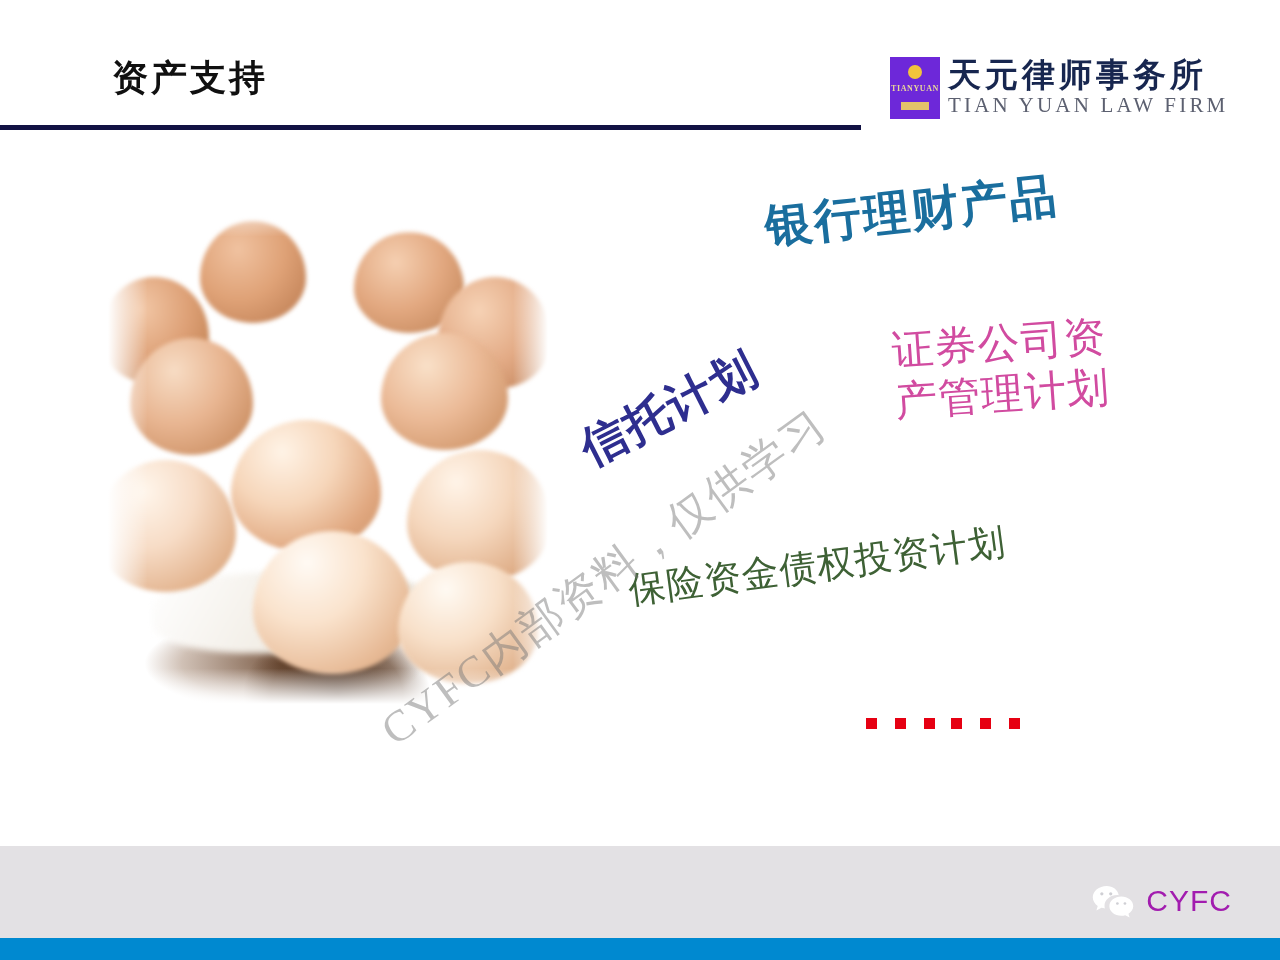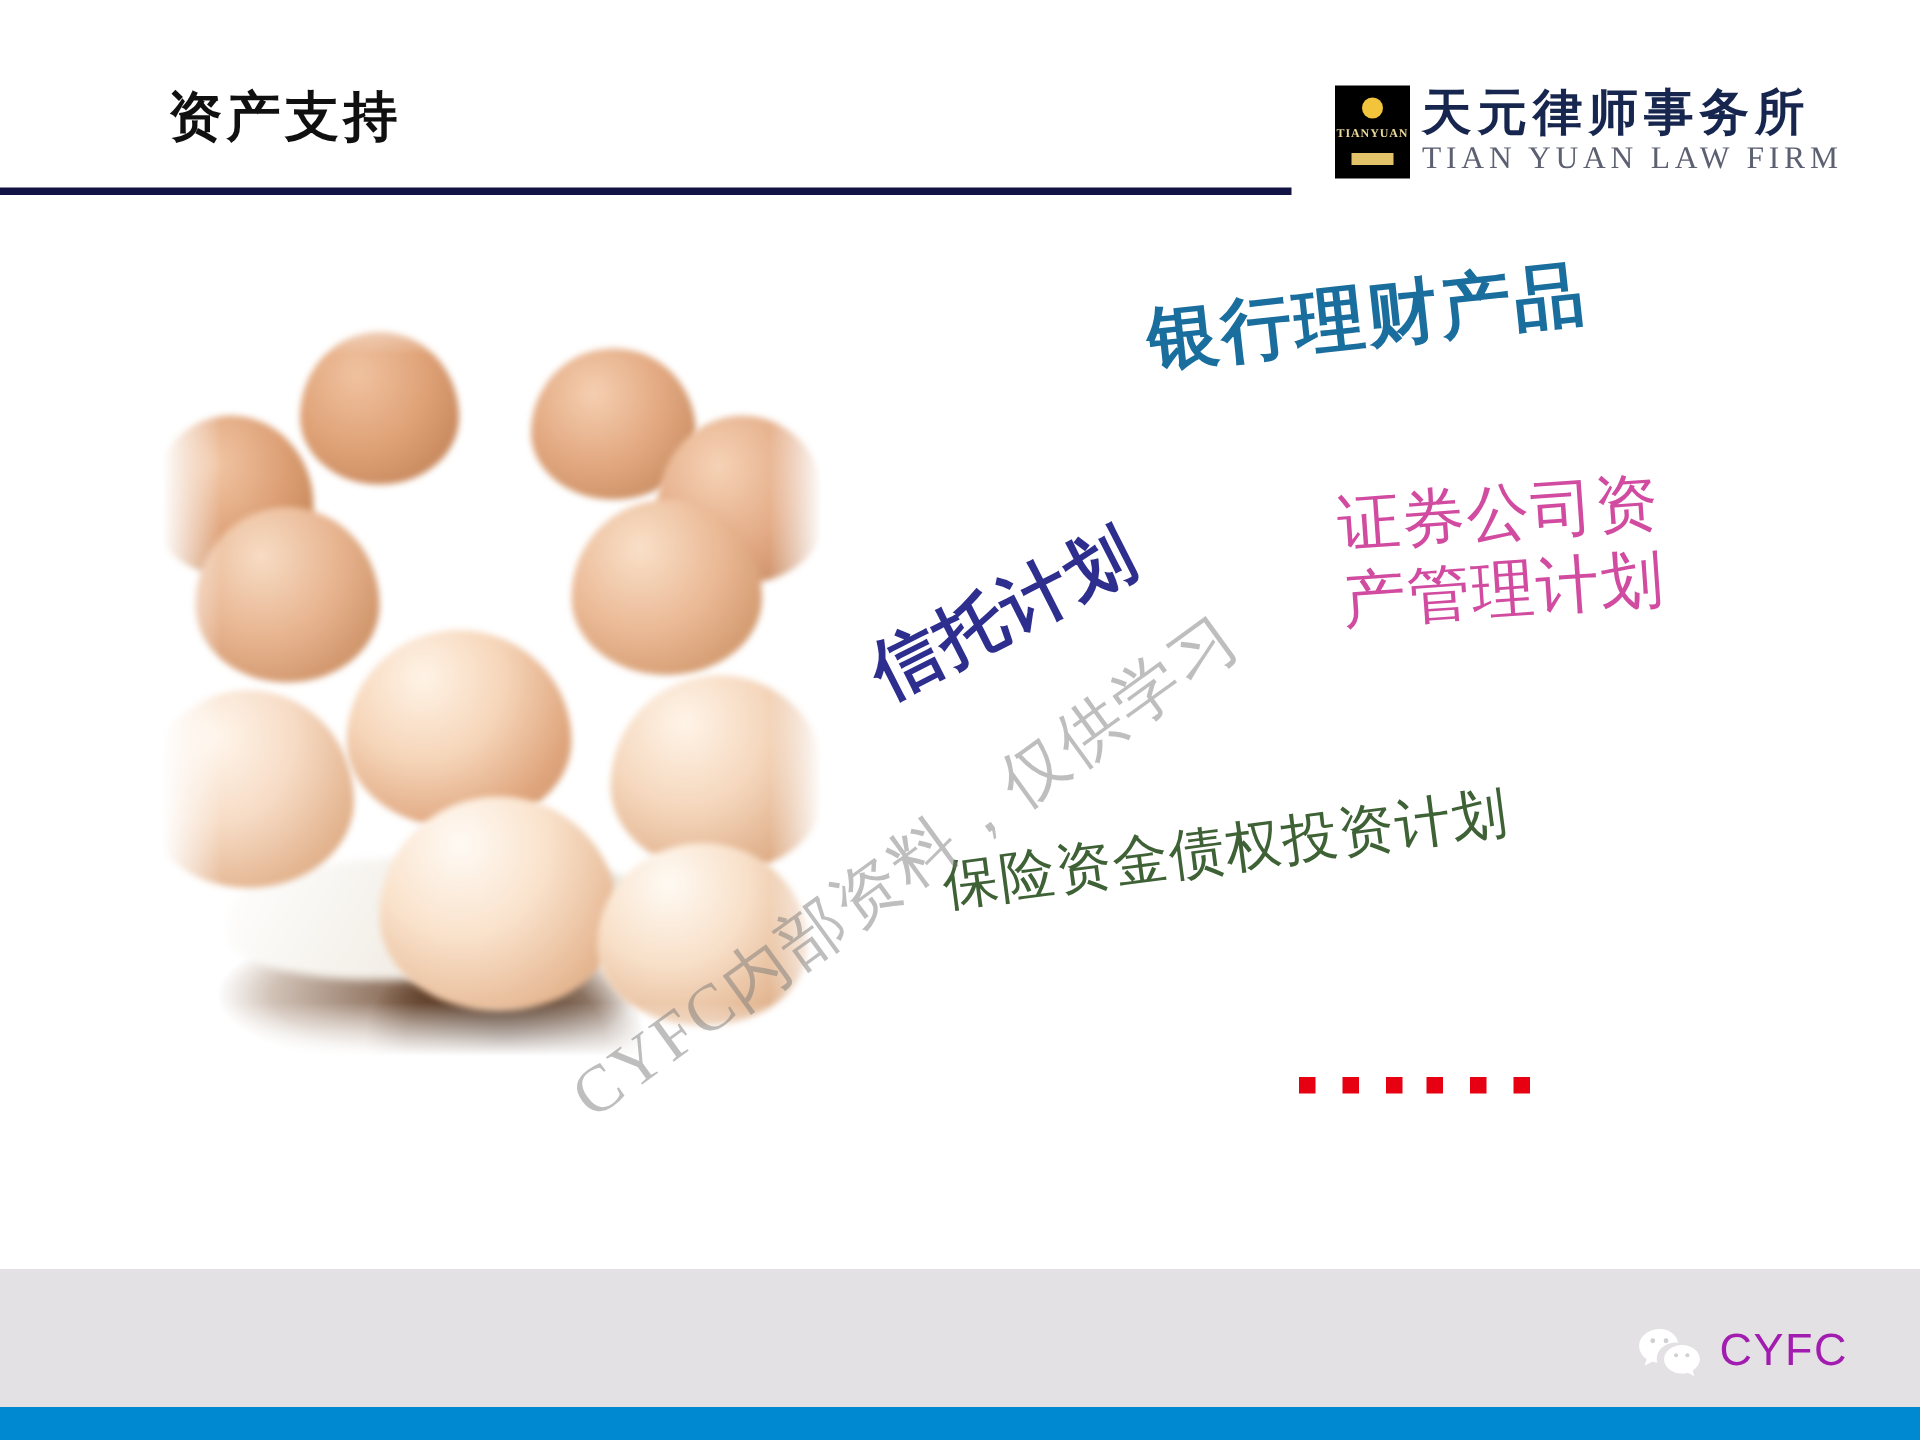--- a/index.html
+++ b/index.html
@@ -52,21 +52,21 @@
     left: 890px;
     top: 57px;
     width: 340px;
     height: 62px;
   }
   #logo-mark {
     position: absolute;
     left: 0; top: 0;
     width: 50px;
     height: 62px;
-    background: #000000;
+    background: #6d28d9;
   }
   #logo-mark .mark-dot {
     position: absolute;
     left: 50%;
     top: 8px;
     transform: translateX(-50%);
     width: 14px; height: 14px;
     border-radius: 50%;
     background: #F2C43C;
   }

